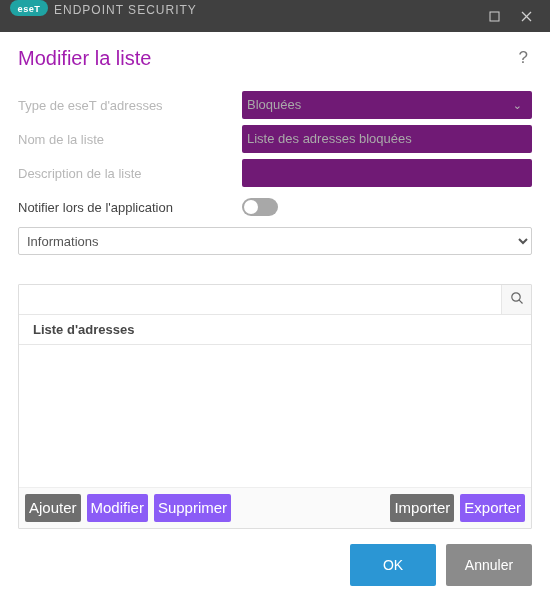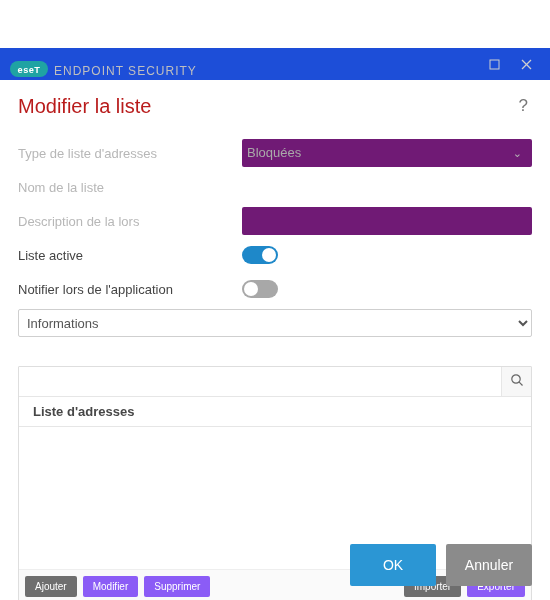--- a/index.html
+++ b/index.html
@@ -7,26 +7,25 @@
     font-family: "Segoe UI", Arial, sans-serif;
     font-size: 13px;
     background: #fff;
     width: 550px;
     height: 600px;
     overflow: hidden;
     color: #333;
   }
   .titlebar {
     height: 32px;
-    background: #1d4ed8;
+    background: #404040;
     color: #d0d0d0;
     display: flex;
-    align-items: flex-end;
+    align-items: flex-start;
     padding: 0 8px 0 10px;
-    margin-top: 48px;
   }
   .logo {
     display: flex;
     align-items: center;
     gap: 6px;
   }
   .logo-badge {
     display:inline-block;
   }
   .logo-text {
@@ -50,21 +49,21 @@
   }
   .header-row {
     display:flex;
     align-items:center;
     justify-content:space-between;
     margin-bottom: 18px;
   }
   h1 {
     font-size: 20px;
     font-weight: 400;
-    color: #b91c1c;
+    color: #a21caf;
   }
   .help-btn {
     font-size: 17px;
     color: #777;
     cursor: pointer;
     padding: 2px 4px;
   }
   .form-row {
     display: flex;
     align-items: center;
@@ -175,22 +174,22 @@
     display:flex;
     gap:6px;
     padding: 6px;
     border-top:1px solid #eee;
     background:#fafafa;
   }
   .list-actions .spacer { flex:1; }
   .btn-sm {
     border:none;
     border-radius:2px;
-    padding:4px 10px;
-    font-size:10px;
+    padding:4px 4px;
+    font-size:15px;
     color:#fff;
     cursor:pointer;
     line-height:1.3;
   }
   .btn-sm.primary { background:#6e6e6e; }
   .btn-sm.disabled { background:#8b5cf6; color:#fff; cursor:default; }
   .footer {
     position:absolute;
     bottom:14px;
     right:18px;
@@ -238,50 +237,47 @@
 
 <div class="content">
   <div class="header-row">
     <h1>Modifier la liste</h1>
     <div class="help-btn">
       <span>?</span>
     </div>
   </div>
 
   <div class="form-row">
-    <div class="form-label disabled">Type de liste d'adresses</div>
+    <div class="form-label disabled">Type de eseT d'adresses</div>
     <div class="form-control">
       <div class="select-ro">
         <span>Bloquées</span>
         <span class="chev">⌄</span>
       </div>
     </div>
   </div>
 
   <div class="form-row">
     <div class="form-label disabled">Nom de la liste</div>
-  </div>
-
-  <div class="form-row">
-    <div class="form-label disabled">Description de la lors</div>
+    <div class="form-control">
+      <div class="text-ro">
+        <span>Liste des adresses bloquées</span>
+      </div>
+    </div>
+  </div>
+
+  <div class="form-row">
+    <div class="form-label disabled">Description de la liste</div>
     <div class="form-control">
       <div class="textarea-ro">
         <span></span>
       </div>
     </div>
   </div>
 
-  <div class="form-row">
-    <div class="form-label">Liste active</div>
-    <div class="form-control">
-      <div class="toggle on">
-        <div class="knob"></div>
-      </div>
-    </div>
-  </div>
 
   <div class="form-row">
     <div class="form-label">Notifier lors de l'application</div>
     <div class="form-control">
       <div class="toggle off">
         <div class="knob"></div>
       </div>
     </div>
   </div>
 

